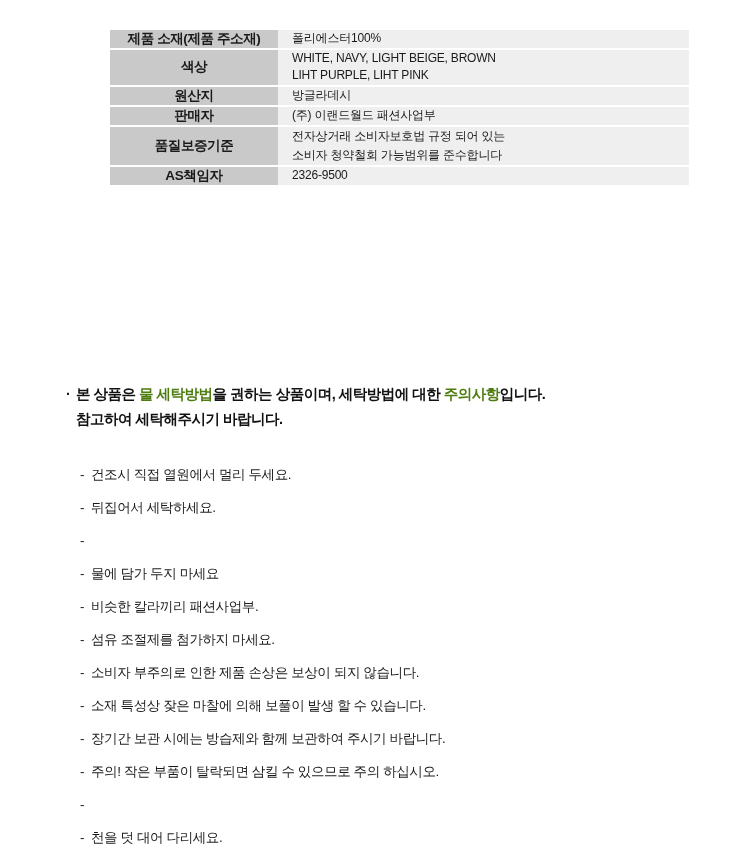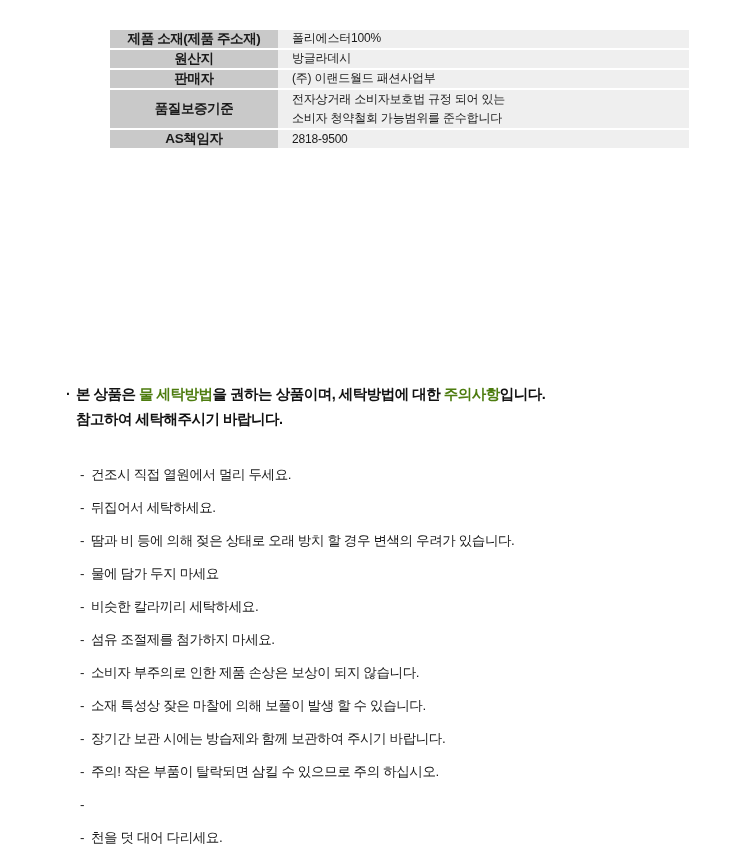--- a/index.html
+++ b/index.html
@@ -129,20 +129,27 @@
 
   <table class="spec-table">
     <tbody>
       <tr>
         <td class="spec-label">제품 소재(제품 주소재)</td>
         <td class="spec-value">
           <span class="line">폴리에스터100%</span>
         </td>
       </tr>
       <tr>
+        <td class="spec-label">색상</td>
+        <td class="spec-value">
+          <span class="line">WHITE, NAVY, LIGHT BEIGE, BROWN</span>
+          <span class="line">LIHT PURPLE, LIHT PINK</span>
+        </td>
+      </tr>
+      <tr>
         <td class="spec-label">원산지</td>
         <td class="spec-value">
           <span class="line">방글라데시</span>
         </td>
       </tr>
       <tr>
         <td class="spec-label">판매자</td>
         <td class="spec-value">
           <span class="line">(주) 이랜드월드 패션사업부</span>
         </td>
@@ -150,21 +157,21 @@
       <tr>
         <td class="spec-label">품질보증기준</td>
         <td class="spec-value tall">
           <span class="line">전자상거래 소비자보호법 규정 되어 있는</span>
           <span class="line">소비자 청약철회 가능범위를 준수합니다</span>
         </td>
       </tr>
       <tr>
         <td class="spec-label">AS책임자</td>
         <td class="spec-value">
-          <span class="line">2818-9500</span>
+          <span class="line">2326-9500</span>
         </td>
       </tr>
     </tbody>
   </table>
 
   <div class="notice">
     <div class="notice-head">
       <span class="notice-bullet">·</span>
       <span class="notice-head-text">
         <span>본 상품은 </span><span class="hl-red">물 세탁방법</span><span>을 권하는 상품이며, 세탁방법에 대한 </span><span class="hl-red">주의사항</span><span>입니다.</span>
@@ -177,29 +184,28 @@
     <li>
         <span class="care-dash">-</span>
         <span>건조시 직접 열원에서 멀리 두세요.</span>
       </li>
     <li>
         <span class="care-dash">-</span>
         <span>뒤집어서 세탁하세요.</span>
       </li>
     <li>
         <span class="care-dash">-</span>
-        <span>땀과 비 등에 의해 젖은 상태로 오래 방치 할 경우 변색의 우려가 있습니다.</span>
       </li>
     <li>
         <span class="care-dash">-</span>
         <span>물에 담가 두지 마세요</span>
       </li>
     <li>
         <span class="care-dash">-</span>
-        <span>비슷한 칼라끼리 세탁하세요.</span>
+        <span>비슷한 칼라끼리 패션사업부.</span>
       </li>
     <li>
         <span class="care-dash">-</span>
         <span>섬유 조절제를 첨가하지 마세요.</span>
       </li>
     <li>
         <span class="care-dash">-</span>
         <span>소비자 부주의로 인한 제품 손상은 보상이 되지 않습니다.</span>
       </li>
     <li>

